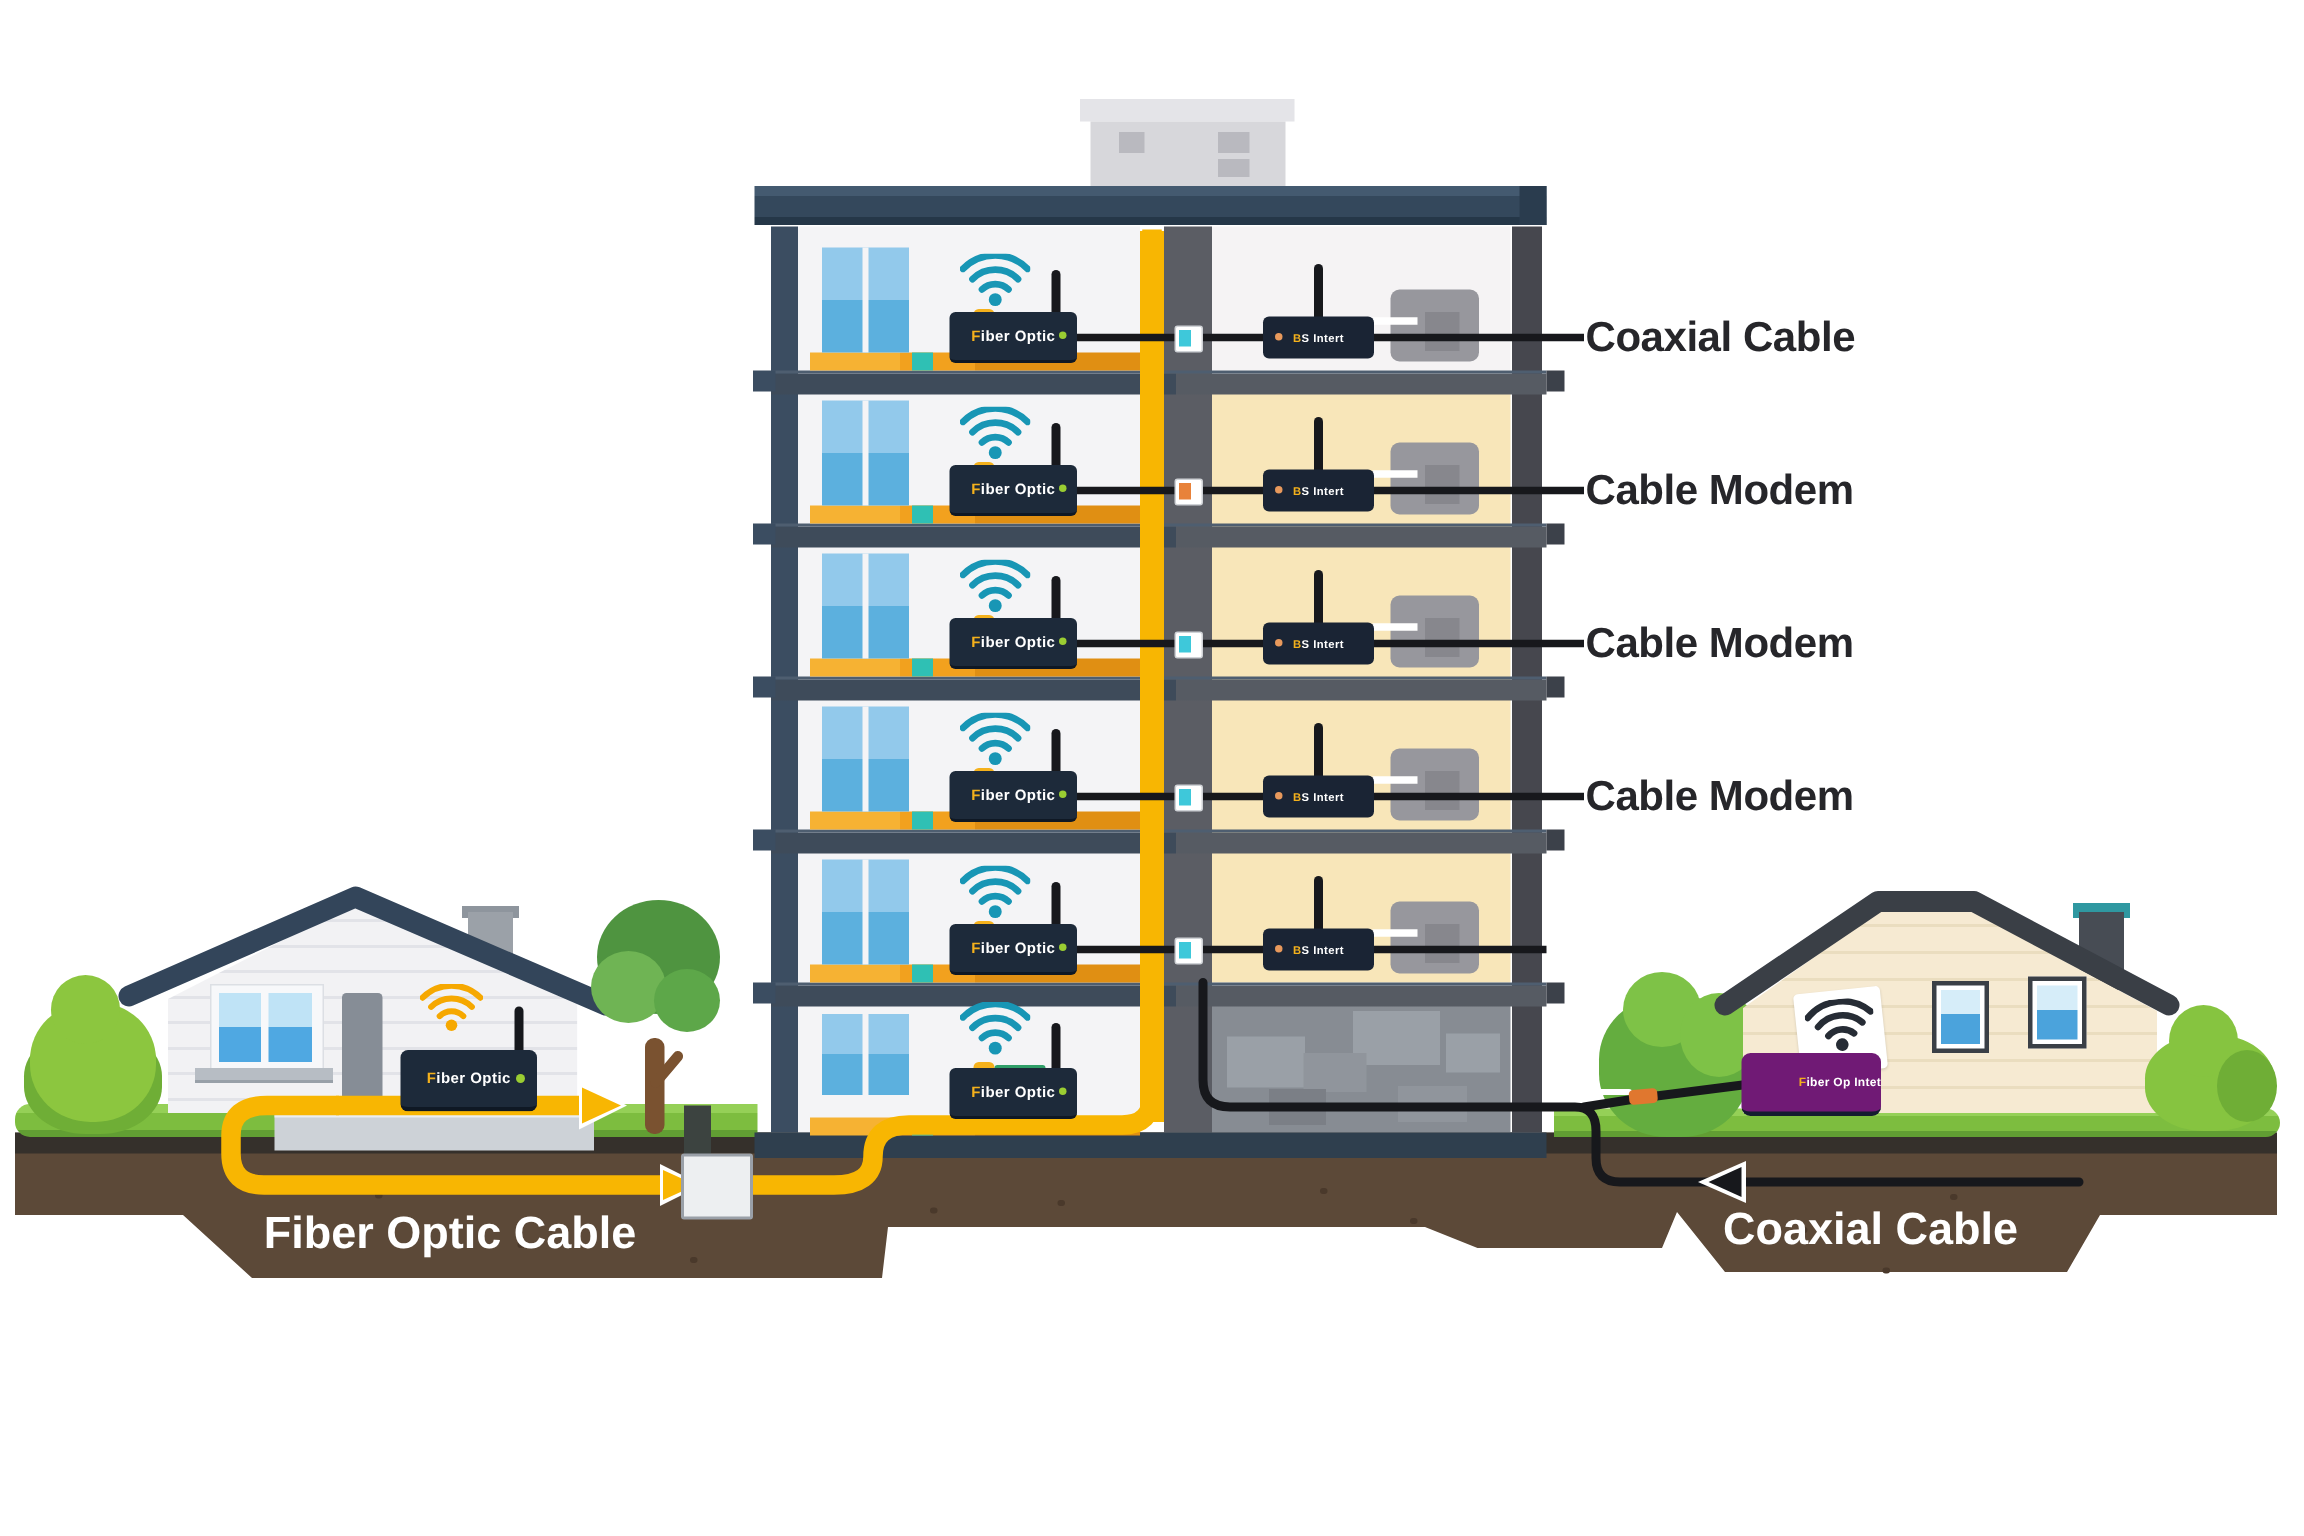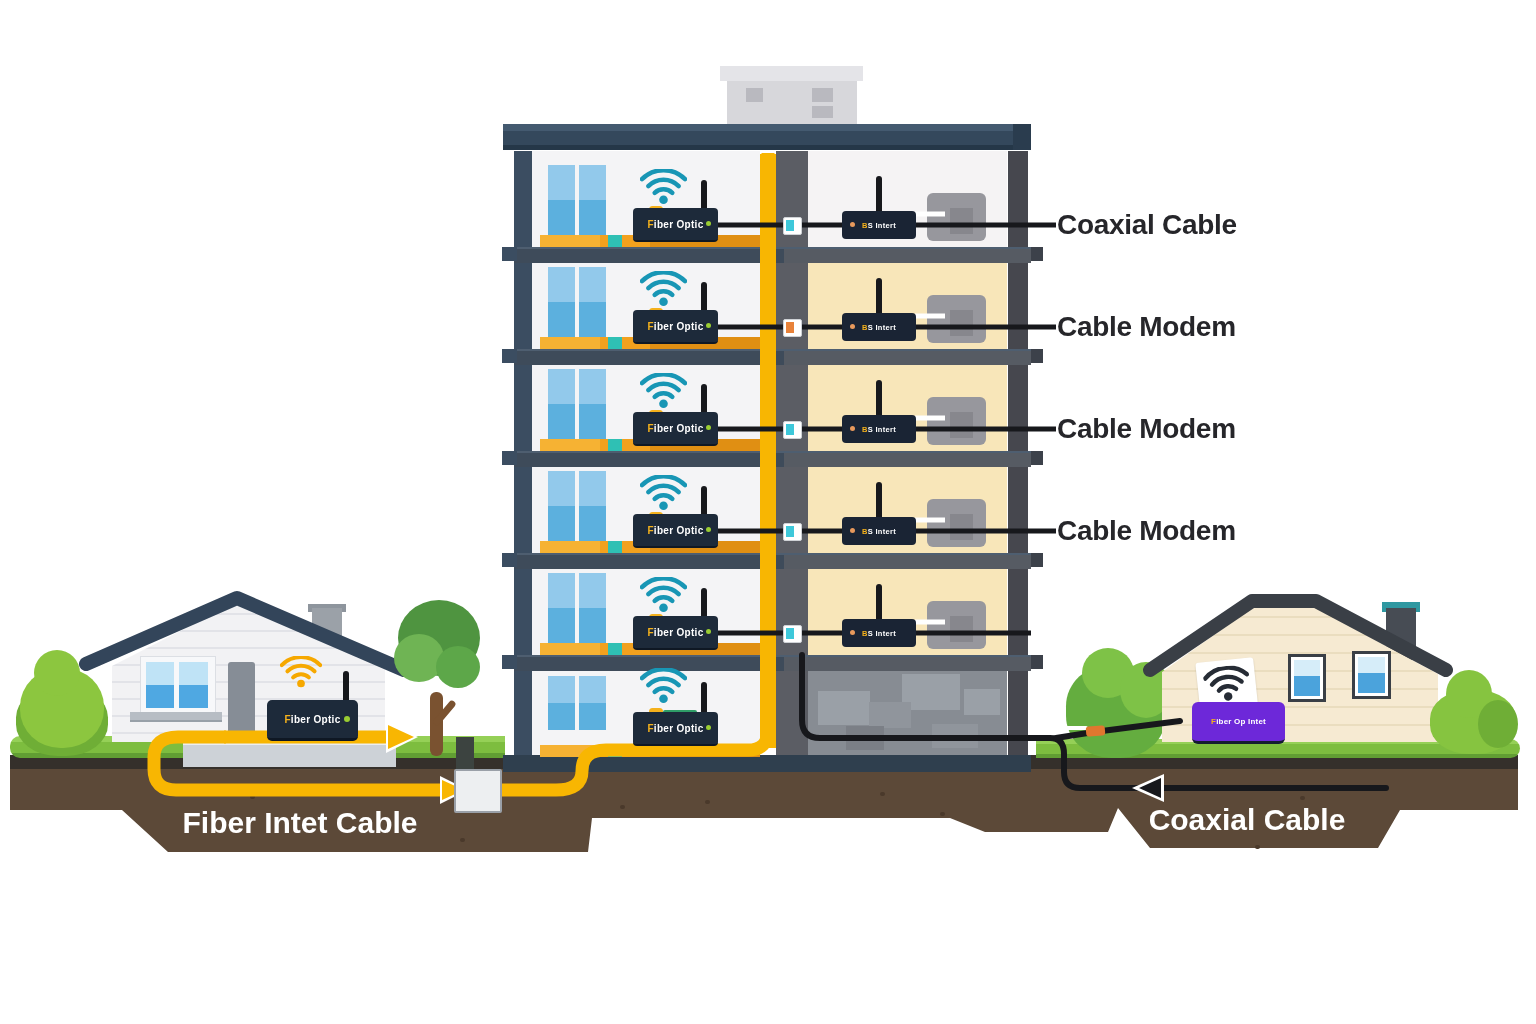--- a/index.html
+++ b/index.html
@@ -343,25 +343,25 @@
     </svg>
   <div class="abs" style="left:343px;top:671px;width:6px;height:31px;background:#16181c;border-radius:3px 3px 0 0;"></div>
   <div class="abs devbox" style="left:267px;top:700px;width:91px;height:38px;background:#1d2a3a;border-bottom:3px solid #0f1824;">
     <span class="devlabel" style="font-size:10px;font-weight:700;letter-spacing:.3px;">Fiber Optic</span>
     <span class="led" style="right:8px;top:16px;background:#9acd32;"></span>
   </div>
 
   <svg class="abs" style="left:1204px;top:666px;color:#262c35;transform:rotate(-6deg);" width="46" height="38">
       <use href="#wifi"></use>
     </svg>
-  <div class="abs devbox" style="left:1192px;top:702px;width:93px;height:39px;background:#6d28d9;border-radius:6px;border-bottom:3px solid #141d30;">
+  <div class="abs devbox" style="left:1161px;top:702px;width:93px;height:39px;background:#701a75;border-radius:6px;border-bottom:3px solid #141d30;justify-content:flex-end;">
     <span class="devlabel" style="font-size:8px;font-weight:700;letter-spacing:.2px;">Fiber Op Intet</span>
   </div>
 
   <div class="abs callout" style="left:1057px;top:209px;">Coaxial Cable</div>
   <div class="abs callout" style="left:1057px;top:311px;">Cable Modem</div>
   <div class="abs callout" style="left:1057px;top:413px;">Cable Modem</div>
   <div class="abs callout" style="left:1057px;top:515px;">Cable Modem</div>
 
-  <div class="abs soil-label" style="left:300px;top:806px;">Fiber Intet Cable</div>
+  <div class="abs soil-label" style="left:300px;top:806px;">Fiber Optic Cable</div>
   <div class="abs soil-label" style="left:1247px;top:803px;">Coaxial Cable</div>
 
 </div>
 
 </body></html>

